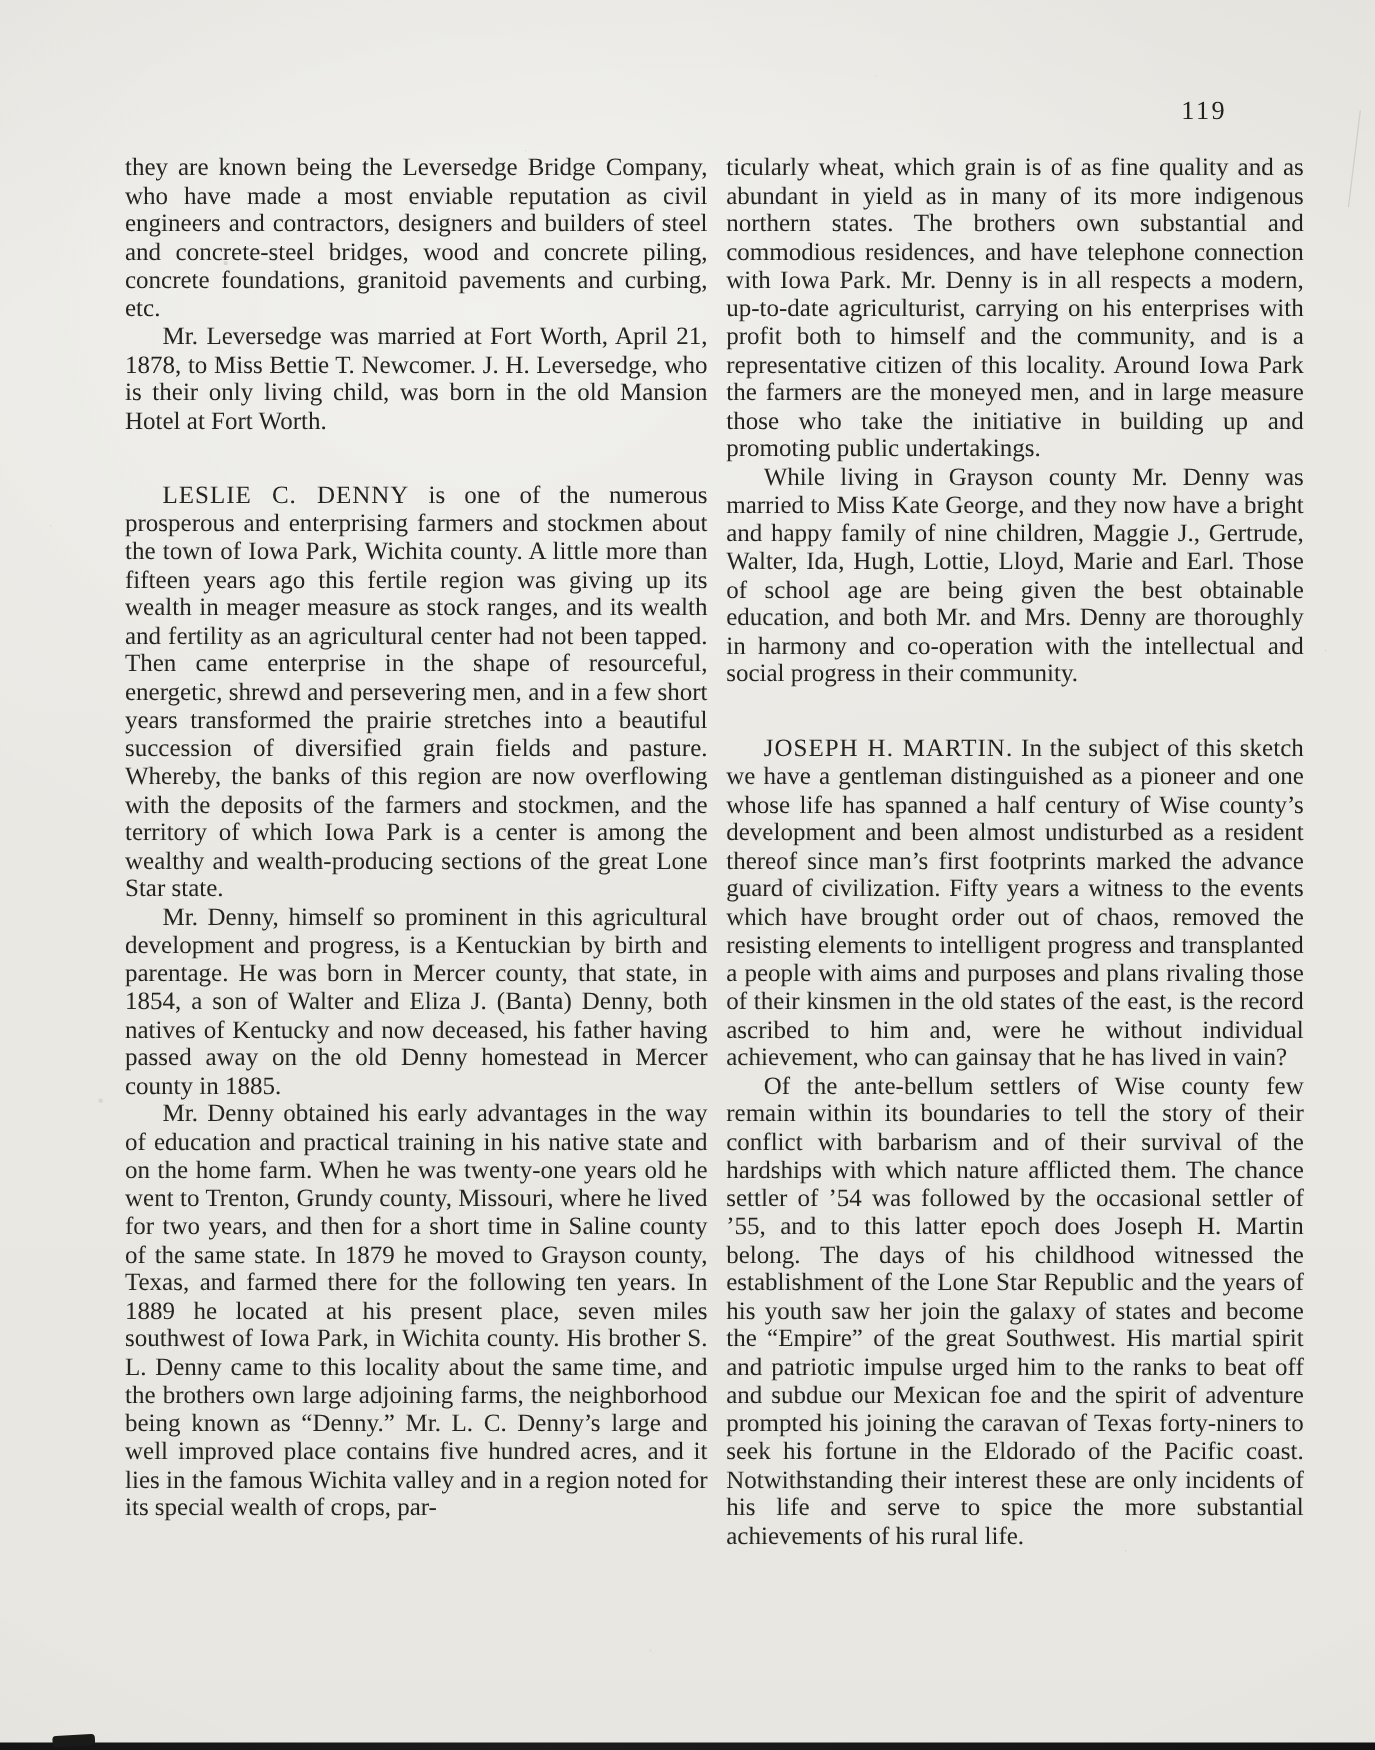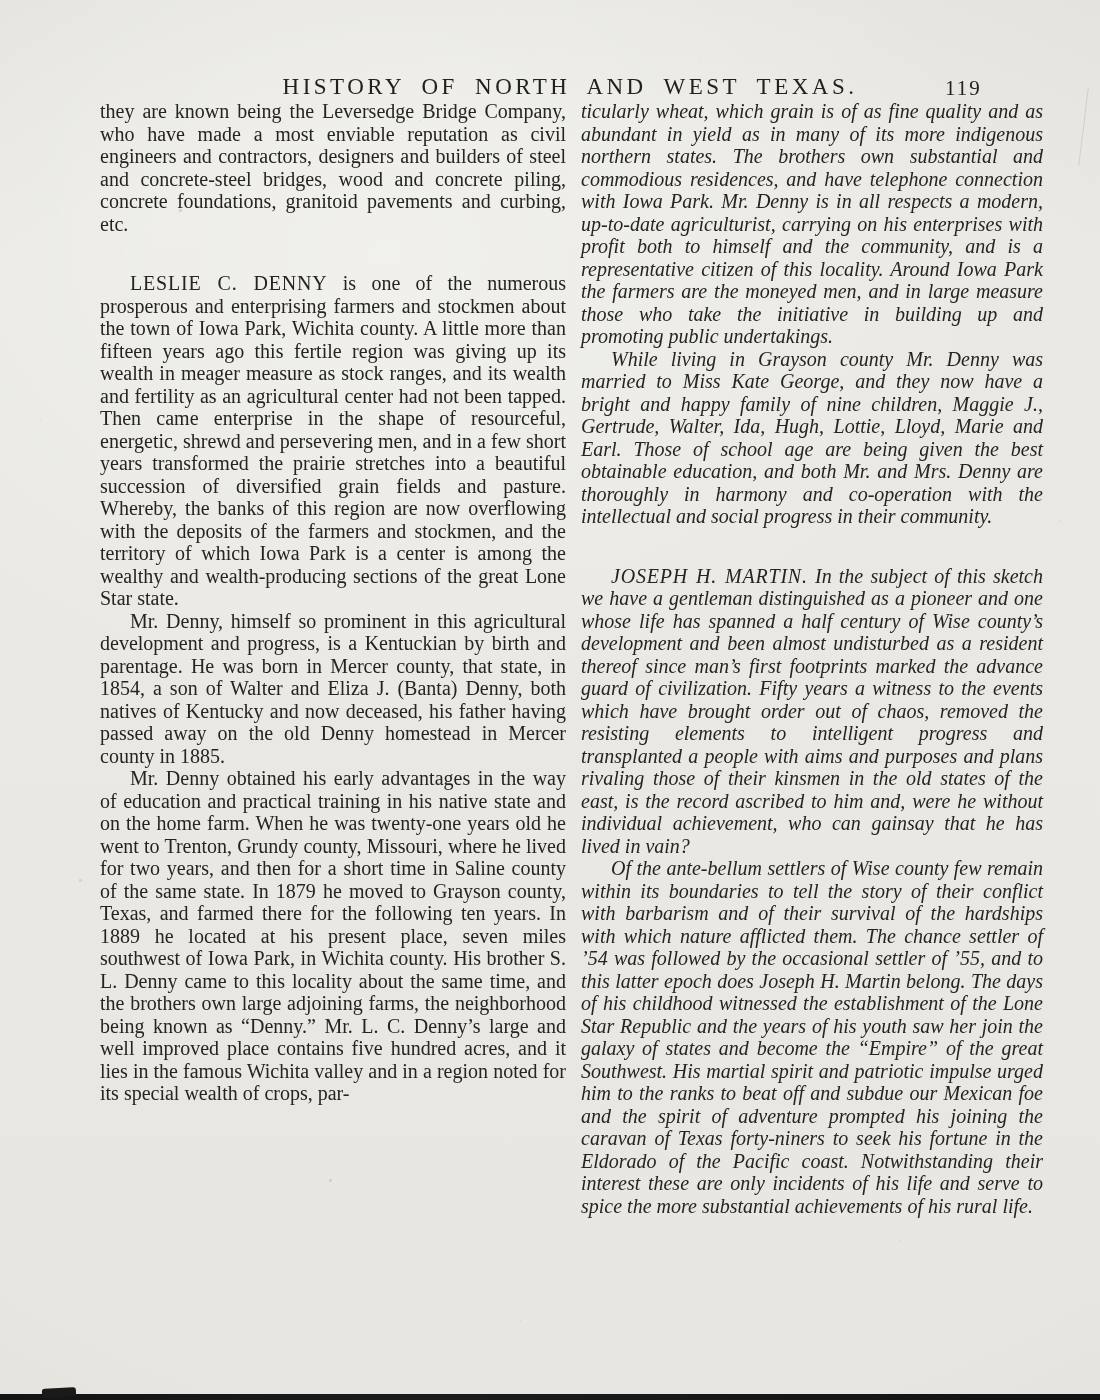--- a/index.html
+++ b/index.html
@@ -71,24 +71,24 @@
     position: absolute;
     left: 845px;
     top: 2px;
     width: 60px;
     font-size: 21px;
     letter-spacing: 2px;
     color: #23211c;
   }
   .col {
     position: absolute;
-    top: 100px;
+    top: 123px;
   }
   .col-left  { left: 100px;  width: 466px; }
-  .col-right { left: 581px;  width: 462px; font-style: italic; }
+  .col-right { left: 581px;  width: 462px; }
   .col p {
     margin: 0;
     font-size: 20px;
     line-height: 22.5px;
     text-align: justify;
     text-indent: 30px;
     color: #26241f;
   }
   .col p.no-indent { text-indent: 0; }
   .col p.section-start { margin-top: 37px; }
@@ -111,26 +111,26 @@
   }
 </style>
 </head>
 <body>
 
 <div class="scan-page">
   <div class="paper-specks"></div>
   <div class="crease"></div>
 
   <div class="header">
-    <div class="header-title">HISTORY OF NORTH AND WEST TEXAS.</div>
     <div class="page-number">119</div>
   </div>
 
   <div class="col col-left">
     <p class="no-indent">they are known being the Leversedge Bridge Company, who have made a most enviable reputation as civil engineers and contractors, designers and builders of steel and concrete-steel bridges, wood and concrete piling, concrete foundations, granitoid pavements and curbing, etc.</p>
+    <p>Mr. Leversedge was married at Fort Worth, April 21, 1878, to Miss Bettie T. Newcomer. J. H. Leversedge, who is their only living child, was born in the old Mansion Hotel at Fort Worth.</p>
     <p class="section-start"><span class="lead">LESLIE C. DENNY</span><span> is one of the numerous prosperous and enterprising farmers and stockmen about the town of Iowa Park, Wichita county.  A little more than fifteen years ago this fertile region was giving up its wealth in meager measure as stock ranges, and its wealth and fertility as an agricultural center had not been tapped.  Then came enterprise in the shape of resourceful, energetic, shrewd and persevering men, and in a few short years transformed the prairie stretches into a beautiful succession of diversified grain fields and pasture.  Whereby, the banks of this region are now overflowing with the deposits of the farmers and stockmen, and the territory of which Iowa Park is a center is among the wealthy and wealth-producing sections of the great Lone Star state.</span></p>
     <p>Mr. Denny, himself so prominent in this agricultural development and progress, is a Kentuckian by birth and parentage.  He was born in Mercer county, that state, in 1854, a son of Walter and Eliza J. (Banta) Denny, both natives of Kentucky and now deceased, his father having passed away on the old Denny homestead in Mercer county in 1885.</p>
     <p>Mr. Denny obtained his early advantages in the way of education and practical training in his native state and on the home farm.  When he was twenty-one years old he went to Trenton, Grundy county, Missouri, where he lived for two years, and then for a short time in Saline county of the same state.  In 1879 he moved to Grayson county, Texas, and farmed there for the following ten years.  In 1889 he located at his present place, seven miles southwest of Iowa Park, in Wichita county.  His brother S. L. Denny came to this locality about the same time, and the brothers own large adjoining farms, the neighborhood being known as “Denny.” Mr. L. C. Denny’s large and well improved place contains five hundred acres, and it lies in the famous Wichita valley and in a region noted for its special wealth of crops, par-</p>
   </div>
 
   <div class="col col-right">
     <p class="no-indent">ticularly wheat, which grain is of as fine quality and as abundant in yield as in many of its more indigenous northern states.  The brothers own substantial and commodious residences, and have telephone connection with Iowa Park. Mr. Denny is in all respects a modern, up-to-date agriculturist, carrying on his enterprises with profit both to himself and the community, and is a representative citizen of this locality. Around Iowa Park the farmers are the moneyed men, and in large measure those who take the initiative in building up and promoting public undertakings.</p>
     <p>While living in Grayson county Mr. Denny was married to Miss Kate George, and they now have a bright and happy family of nine children, Maggie J., Gertrude, Walter, Ida, Hugh, Lottie, Lloyd, Marie and Earl.  Those of school age are being given the best obtainable education, and both Mr. and Mrs. Denny are thoroughly in harmony and co-operation with the intellectual and social progress in their community.</p>
     <p class="section-start"><span class="lead">JOSEPH H. MARTIN.</span><span>  In the subject of this sketch we have a gentleman distinguished as a pioneer and one whose life has spanned a half century of Wise county’s development and been almost undisturbed as a resident thereof since man’s first footprints marked the advance guard of civilization.  Fifty years a witness to the events which have brought order out of chaos, removed the resisting elements to intelligent progress and transplanted a people with aims and purposes and plans rivaling those of their kinsmen in the old states of the east, is the record ascribed to him and, were he without individual achievement, who can gainsay that he has lived in vain?</span></p>
     <p>Of the ante-bellum settlers of Wise county few remain within its boundaries to tell the story of their conflict with barbarism and of their survival of the hardships with which nature afflicted them. The chance settler of ’54 was followed by the occasional settler of ’55, and to this latter epoch does Joseph H. Martin belong.  The days of his childhood witnessed the establishment of the Lone Star Republic and the years of his youth saw her join the galaxy of states and become the “Empire” of the great Southwest.  His martial spirit and patriotic impulse urged him to the ranks to beat off and subdue our Mexican foe and the spirit of adventure prompted his joining the caravan of Texas forty-niners to seek his fortune in the Eldorado of the Pacific coast.  Notwithstanding their interest these are only incidents of his life and serve to spice the more substantial achievements of his rural life.</p>

